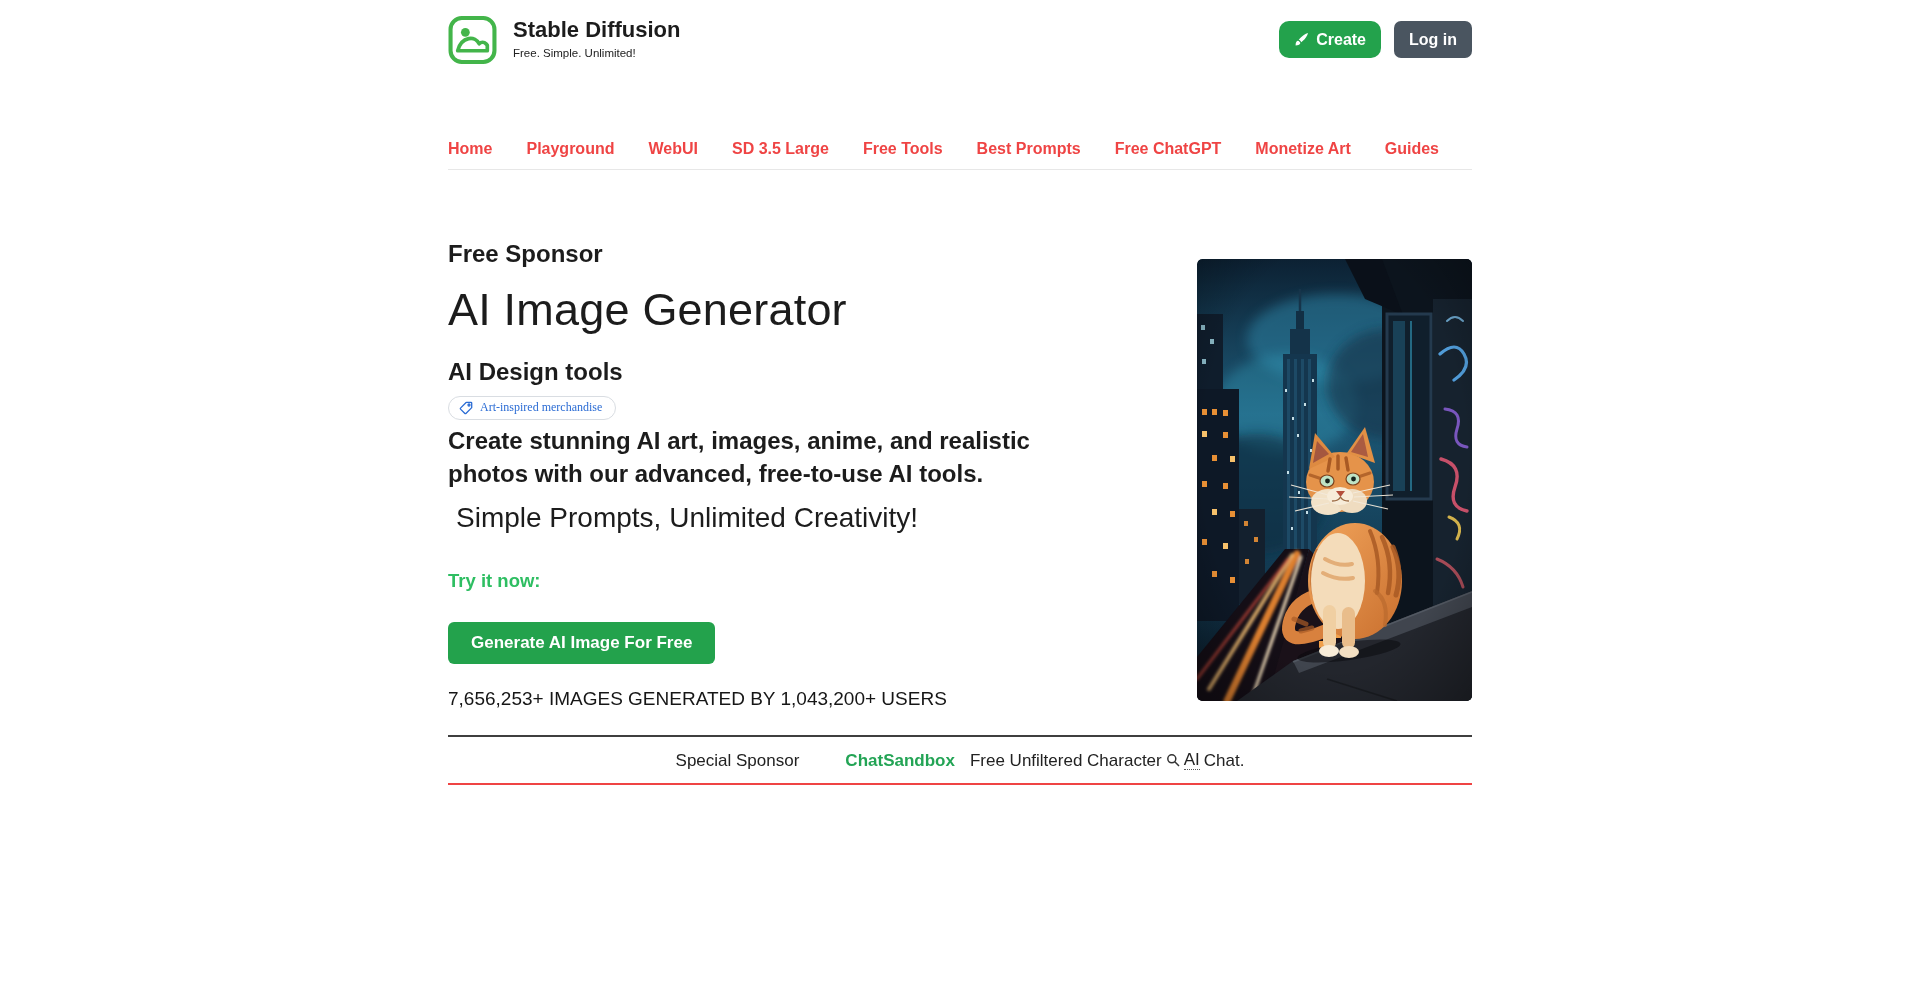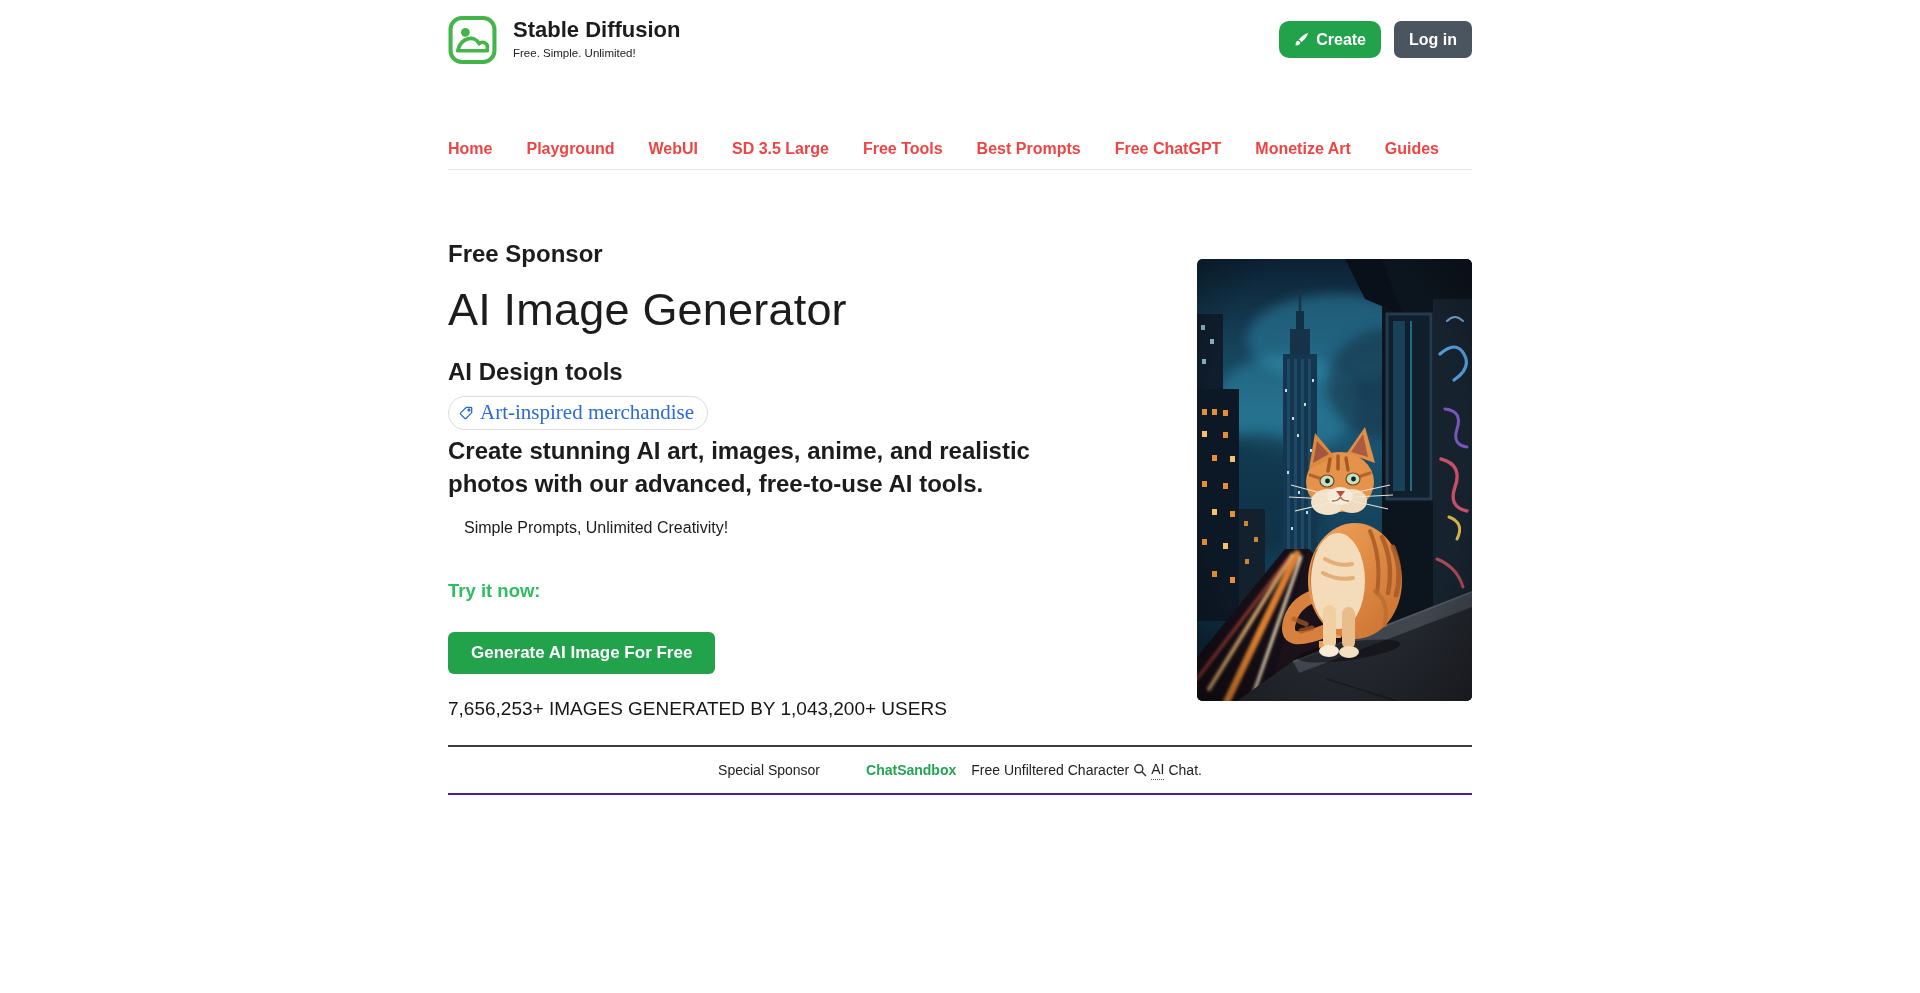--- a/index.html
+++ b/index.html
@@ -61,27 +61,27 @@
   .badge-pill {
     display: inline-flex;
     align-items: center;
     gap: 7px;
     margin-top: 11px;
     border: 1px solid #d9dde2;
     border-radius: 999px;
     padding: 3px 13px 4px 10px;
     color: #2B6CD4;
     font-family: "Liberation Serif", serif;
-    font-size: 21px;
+    font-size: 12px;
     cursor: pointer;
     background: #fff;
   }
   .hero-desc { font-size: 24px; font-weight: 700; line-height: 33px; margin: 4px 0 0 0; }
   .hero-desc span { display: block; }
-  .hero-tagline1 { font-size: 16px; font-weight: 400; margin: 15px 0 0 16px; line-height: 26px; }
+  .hero-tagline1 { font-size: 28px; font-weight: 400; margin: 15px 0 0 8px; line-height: 26px; }
   .hero-tagline2 { font-size: 24px; font-weight: 400; margin: 22px 0 0 0; line-height: 26px; }
   .cta-prompt { color: #2EBE62; font-size: 18.5px; font-weight: 700; margin: 39px 0 0 0; line-height: 22px; }
   .btn-generate {
     margin-top: 30px;
     background: #23A24C;
     font-size: 17px;
     padding: 11px 23px;
     border-radius: 6px;
   }
   .hero-stats { font-size: 19px; margin: 24px 0 0 0; line-height: 22px; color: #161616; }
@@ -92,26 +92,26 @@
     height: 442px;
     margin-top: 17px;
     border-radius: 5px;
     overflow: hidden;
   }
 
   
   .sponsor-bar {
     margin-top: 25px;
     border-top: 2px solid #3f3f3f;
-    border-bottom: 2px solid #4c1d95;
+    border-bottom: 2px solid #ef4444;
     padding: 13px 0;
     display: flex;
     justify-content: center;
     align-items: center;
-    font-size: 14px;
+    font-size: 17px;
     line-height: 19px;
   }
   .sponsor-label { color: #222; margin-right: 46px; }
   .sponsor-name { color: #23A455; font-weight: 700; text-decoration: none; margin-right: 15px; cursor: pointer; }
   .sponsor-text { color: #222; text-decoration: none; display: inline-flex; align-items: center; gap: 4px; cursor: pointer; }
   .sponsor-text .abbr-ai { border-bottom: 1px dotted #555; }
   .icon-inline { display: inline-flex; align-items: center; }
 </style>
 </head>
 <body>

